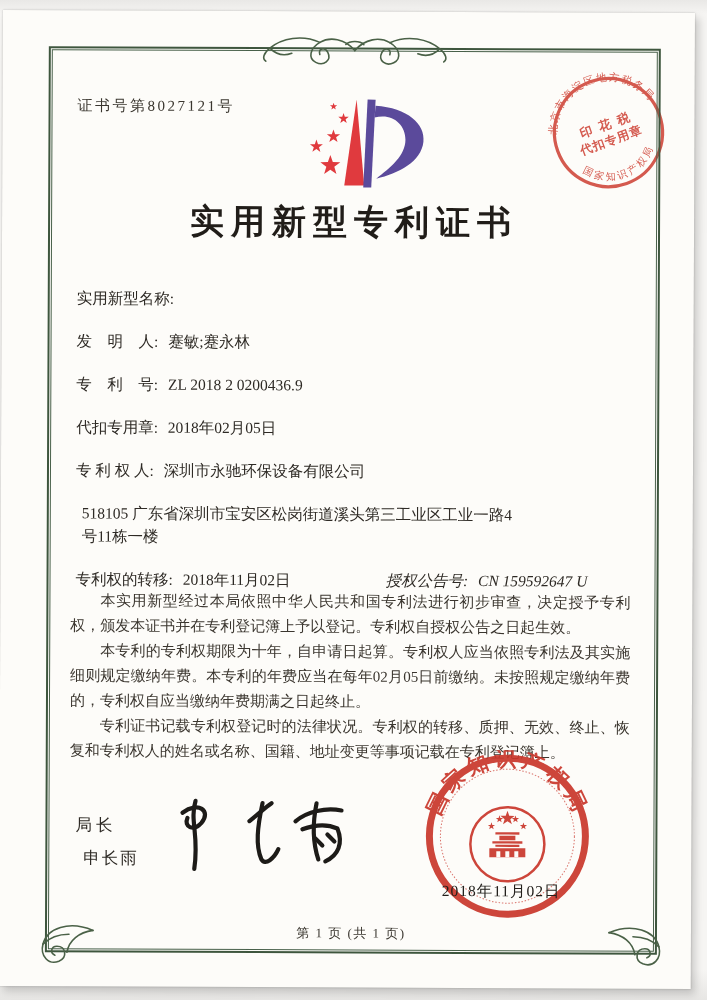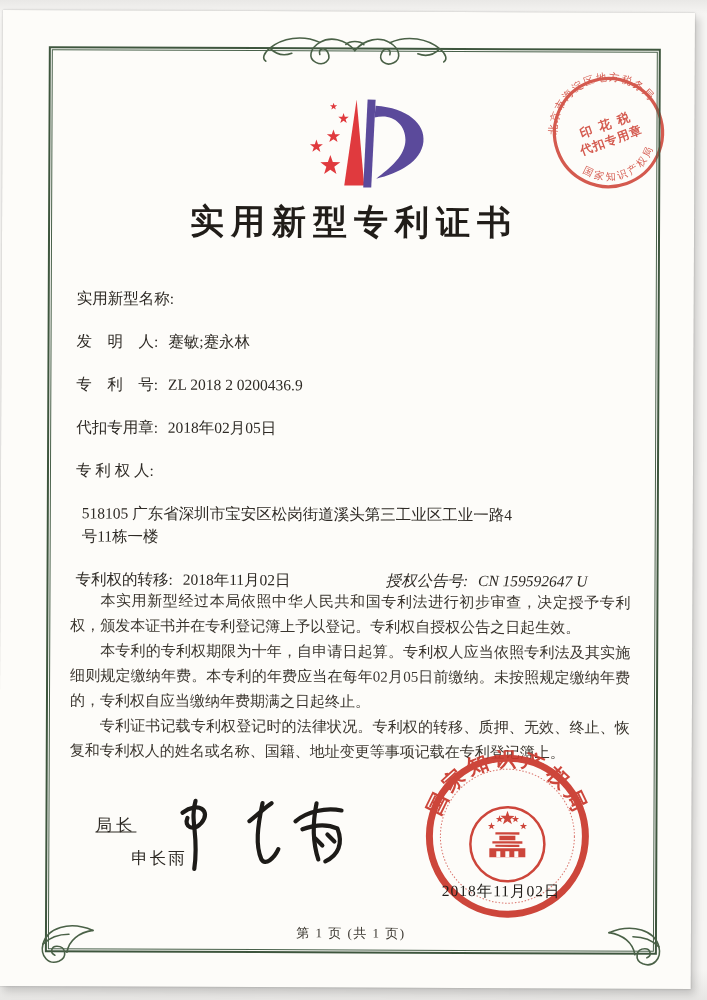--- a/index.html
+++ b/index.html
@@ -26,22 +26,22 @@
   .title{position:absolute;left:0;top:150px;width:100%;text-align:center;
     font-size:34px;font-weight:700;letter-spacing:7px;color:#211d19;}
   .fields{position:absolute;left:27px;top:238px;right:22px;font-size:15.5px;}
   .row{display:flex;margin-bottom:20px;line-height:23px;position:relative;}
   .row .lab{white-space:pre;flex:none;}
   .row .val{margin-left:6px;white-space:pre-wrap;max-width:445px;}
   .g2{position:absolute;left:310px;top:0;display:flex;font-style:italic;}
   .paras{position:absolute;left:22px;top:540px;right:26px;font-size:15px;line-height:25px;
     text-align:justify;color:#3b362f;}
   .paras p{margin:0;text-indent:2em;}
-  .signer-title{position:absolute;left:48px;top:766px;font-size:16.5px;letter-spacing:4px;text-decoration:underline;}
-  .signer-name{position:absolute;left:36px;top:799px;font-size:16.5px;letter-spacing:2px;margin-left:48px;}
+  .signer-title{position:absolute;left:28px;top:766px;font-size:16.5px;letter-spacing:4px;}
+  .signer-name{position:absolute;left:36px;top:799px;font-size:16.5px;letter-spacing:2px;}
   .signature{position:absolute;left:118px;top:744px;}
   .seal{position:absolute;left:374px;top:700px;opacity:.92;}
   .seal-date{position:absolute;left:366px;top:831px;width:176px;text-align:center;
     font-size:15.5px;letter-spacing:1px;color:#23201c;}
   .footer{position:absolute;left:0;top:875px;width:100%;text-align:center;
     font-size:13px;letter-spacing:1.5px;color:#3a362f;}
   .tax-stamp{position:absolute;left:542px;top:56px;transform:rotate(-20deg);opacity:.88;}
   svg{display:block;}
 </style>
 </head>
@@ -87,20 +87,21 @@
         <path d="M58,12 C44,14 34,22 32,34 M8,26 C14,20 24,16 34,16"></path>
       </g>
     </svg>
     <svg class="ornament-br" width="62" height="50" viewBox="0 0 62 50">
       <g fill="none" stroke="#4a6147" stroke-width="1.6" stroke-linecap="round">
         <path d="M58,12 C34,2 12,10 8,26 C5,38 14,47 24,43 C33,39 31,28 22,28 C16,28 15,35 20,37"></path>
         <path d="M58,12 C44,14 34,22 32,34 M8,26 C14,20 24,16 34,16"></path>
       </g>
     </svg>
 
+    <div class="cert-no">证书号第8027121号</div>
 
     <div class="logo">
       <svg width="156" height="100" viewBox="0 0 156 100">
         <defs>
           <g id="star5">
               <polygon points="0,-10 2.35,-3.24 9.51,-3.09 3.8,1.24 5.88,8.09 0,4 -5.88,8.09 -3.8,1.24 -9.51,-3.09 -2.35,-3.24"></polygon>
             </g>
         </defs>
         <polygon points="70,6 78,92 58,92" fill="#e03a3e"></polygon>
         <polygon points="81,6 89,6 85,94 77,94" fill="#5b4a9b"></polygon>
@@ -128,20 +129,21 @@
       <div class="row">
         <span class="lab">专　利　号: </span>
         <span class="val">ZL 2018 2 0200436.9</span>
       </div>
       <div class="row">
         <span class="lab">代扣专用章: </span>
         <span class="val">2018年02月05日</span>
       </div>
       <div class="row">
         <span class="lab">专 利 权 人: </span>
+        <span class="val">深圳市永驰环保设备有限公司</span>
       </div>
       <div class="row">
         <span class="val">518105 广东省深圳市宝安区松岗街道溪头第三工业区工业一路4号11栋一楼</span>
       </div>
       <div class="row">
         <span class="lab">专利权的转移: </span>
         <span class="val">2018年11月02日</span>
         <span class="g2">
           <span class="lab">授权公告号: </span>
           <span class="val">CN 159592647 U</span>

